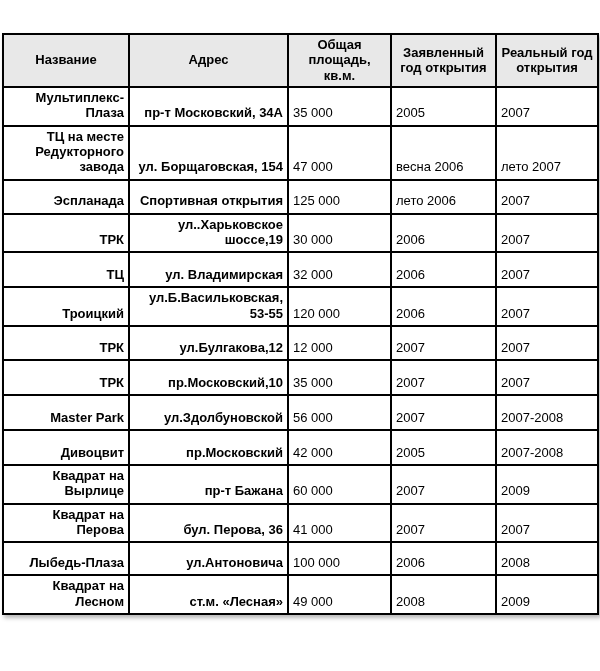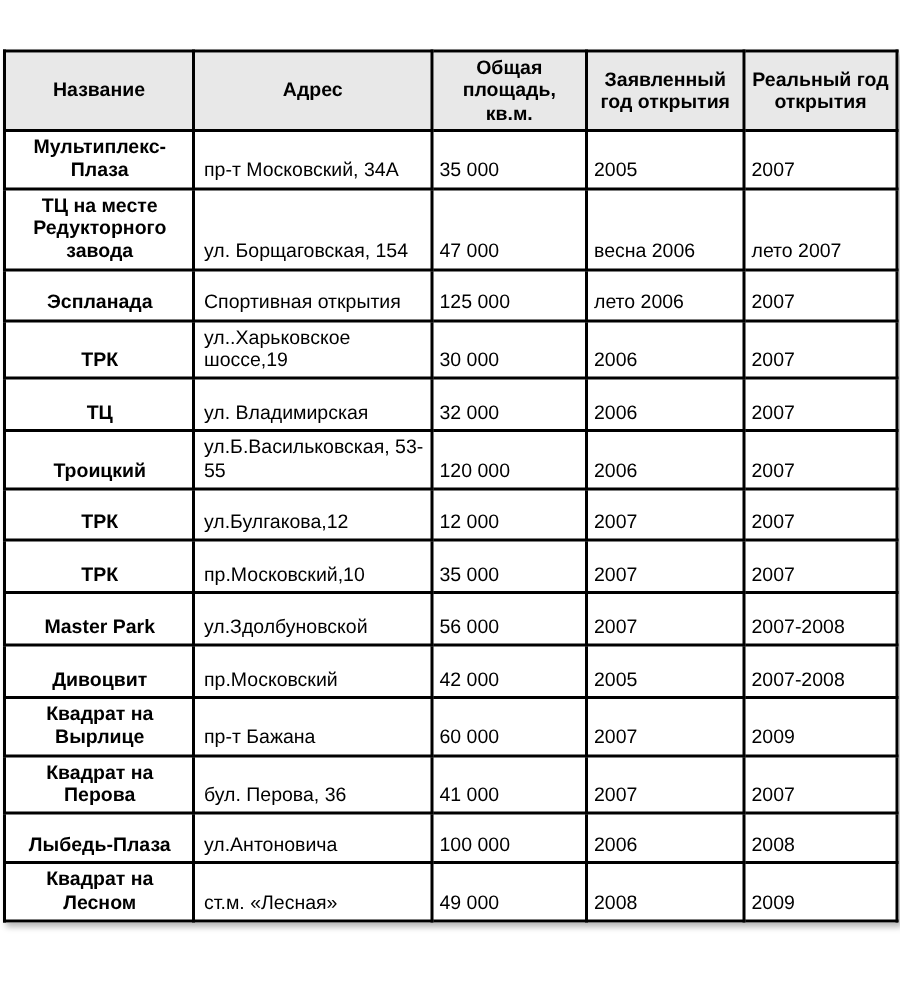--- a/index.html
+++ b/index.html
@@ -34,26 +34,27 @@
   th {
     background: #e8e8e8;
     font-weight: bold;
     text-align: center;
     vertical-align: middle;
     padding: 2px 2px 3px 2px;
   }
   td { vertical-align: bottom; background: #ffffff; }
   td.name {
     font-weight: bold;
-    text-align: center;
+    text-align: right;
     padding-left: 5px;
   }
   td.addr {
-    text-align: left;
+    text-align: right;
     padding-left: 6px;
+    font-weight: bold;
   }
   td.num { text-align: left; }
 </style>
 </head>
 <body>
 
 <table class="sc-table">
   <colgroup>
     <col class="c-name">
       <col class="c-addr">

